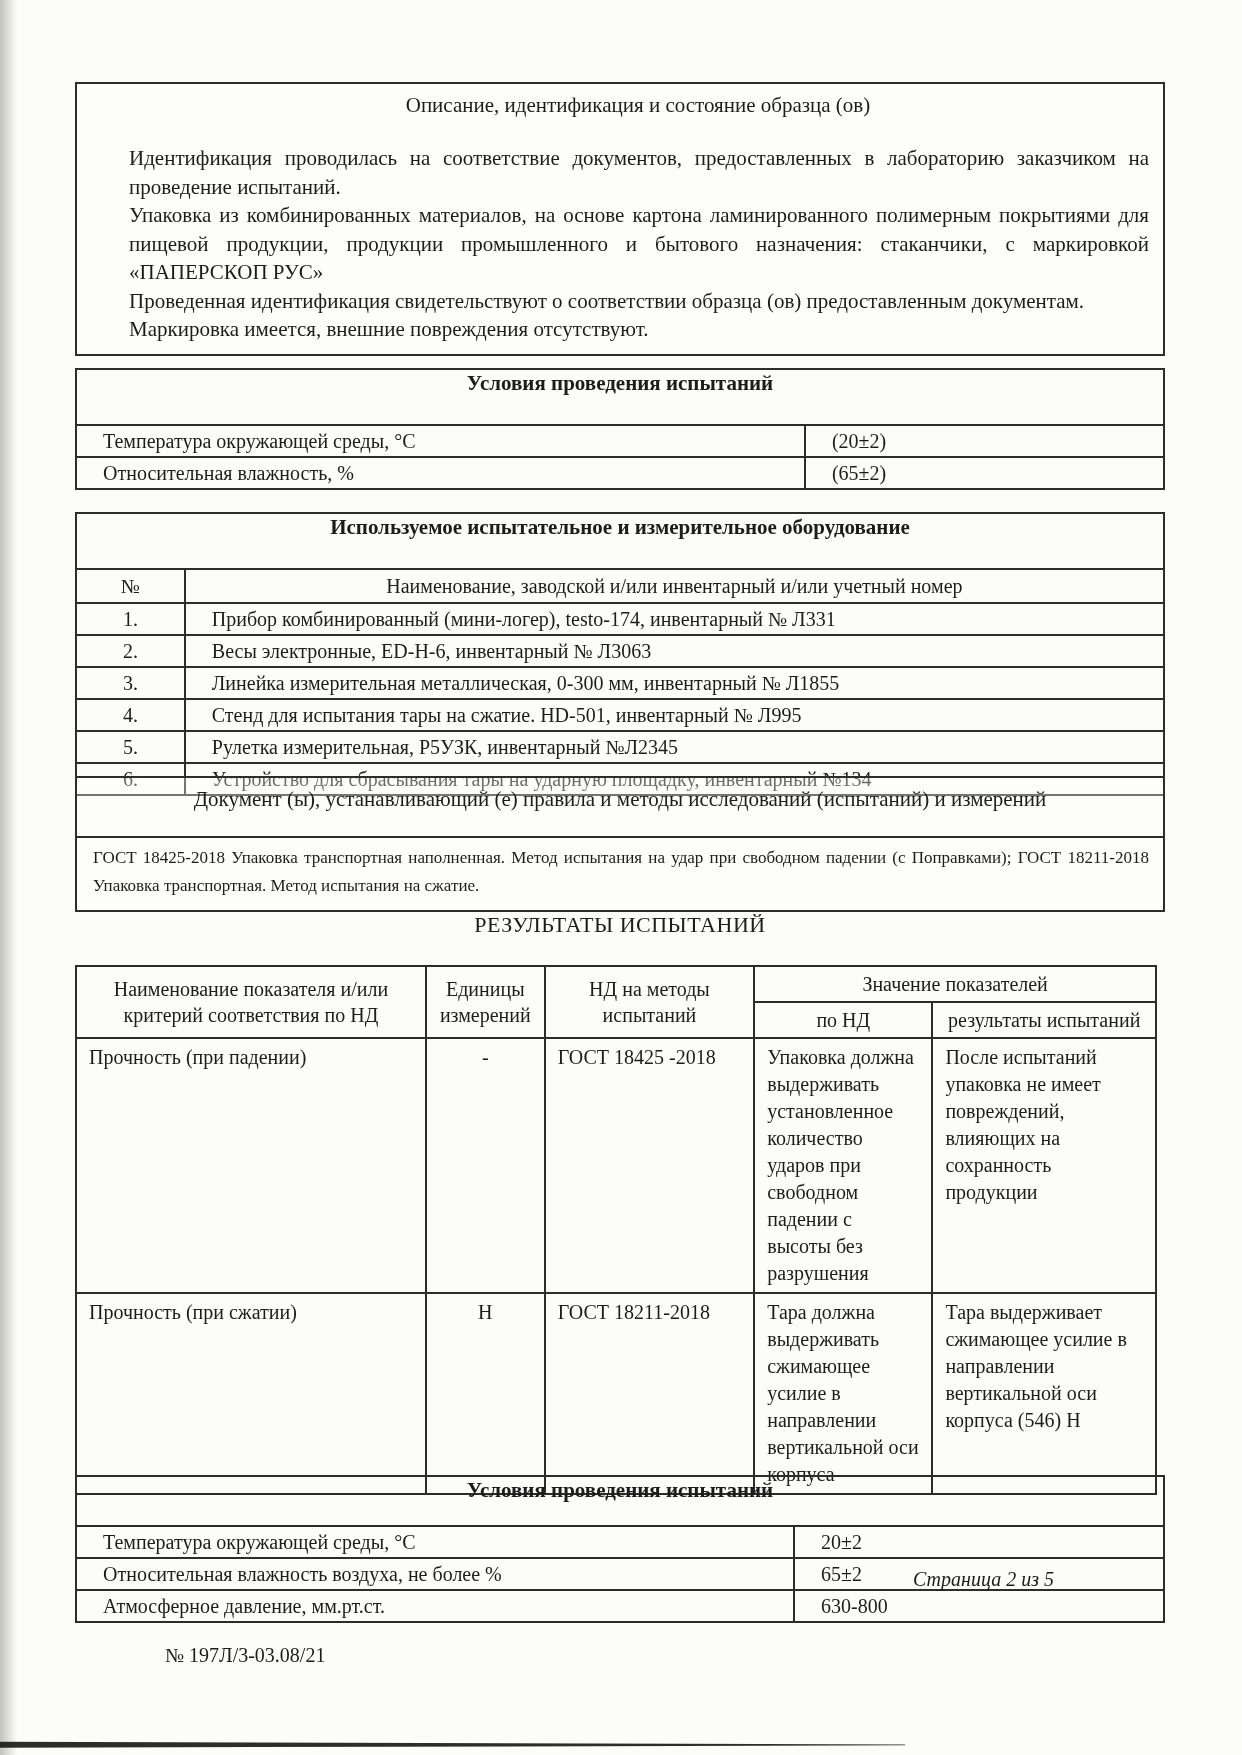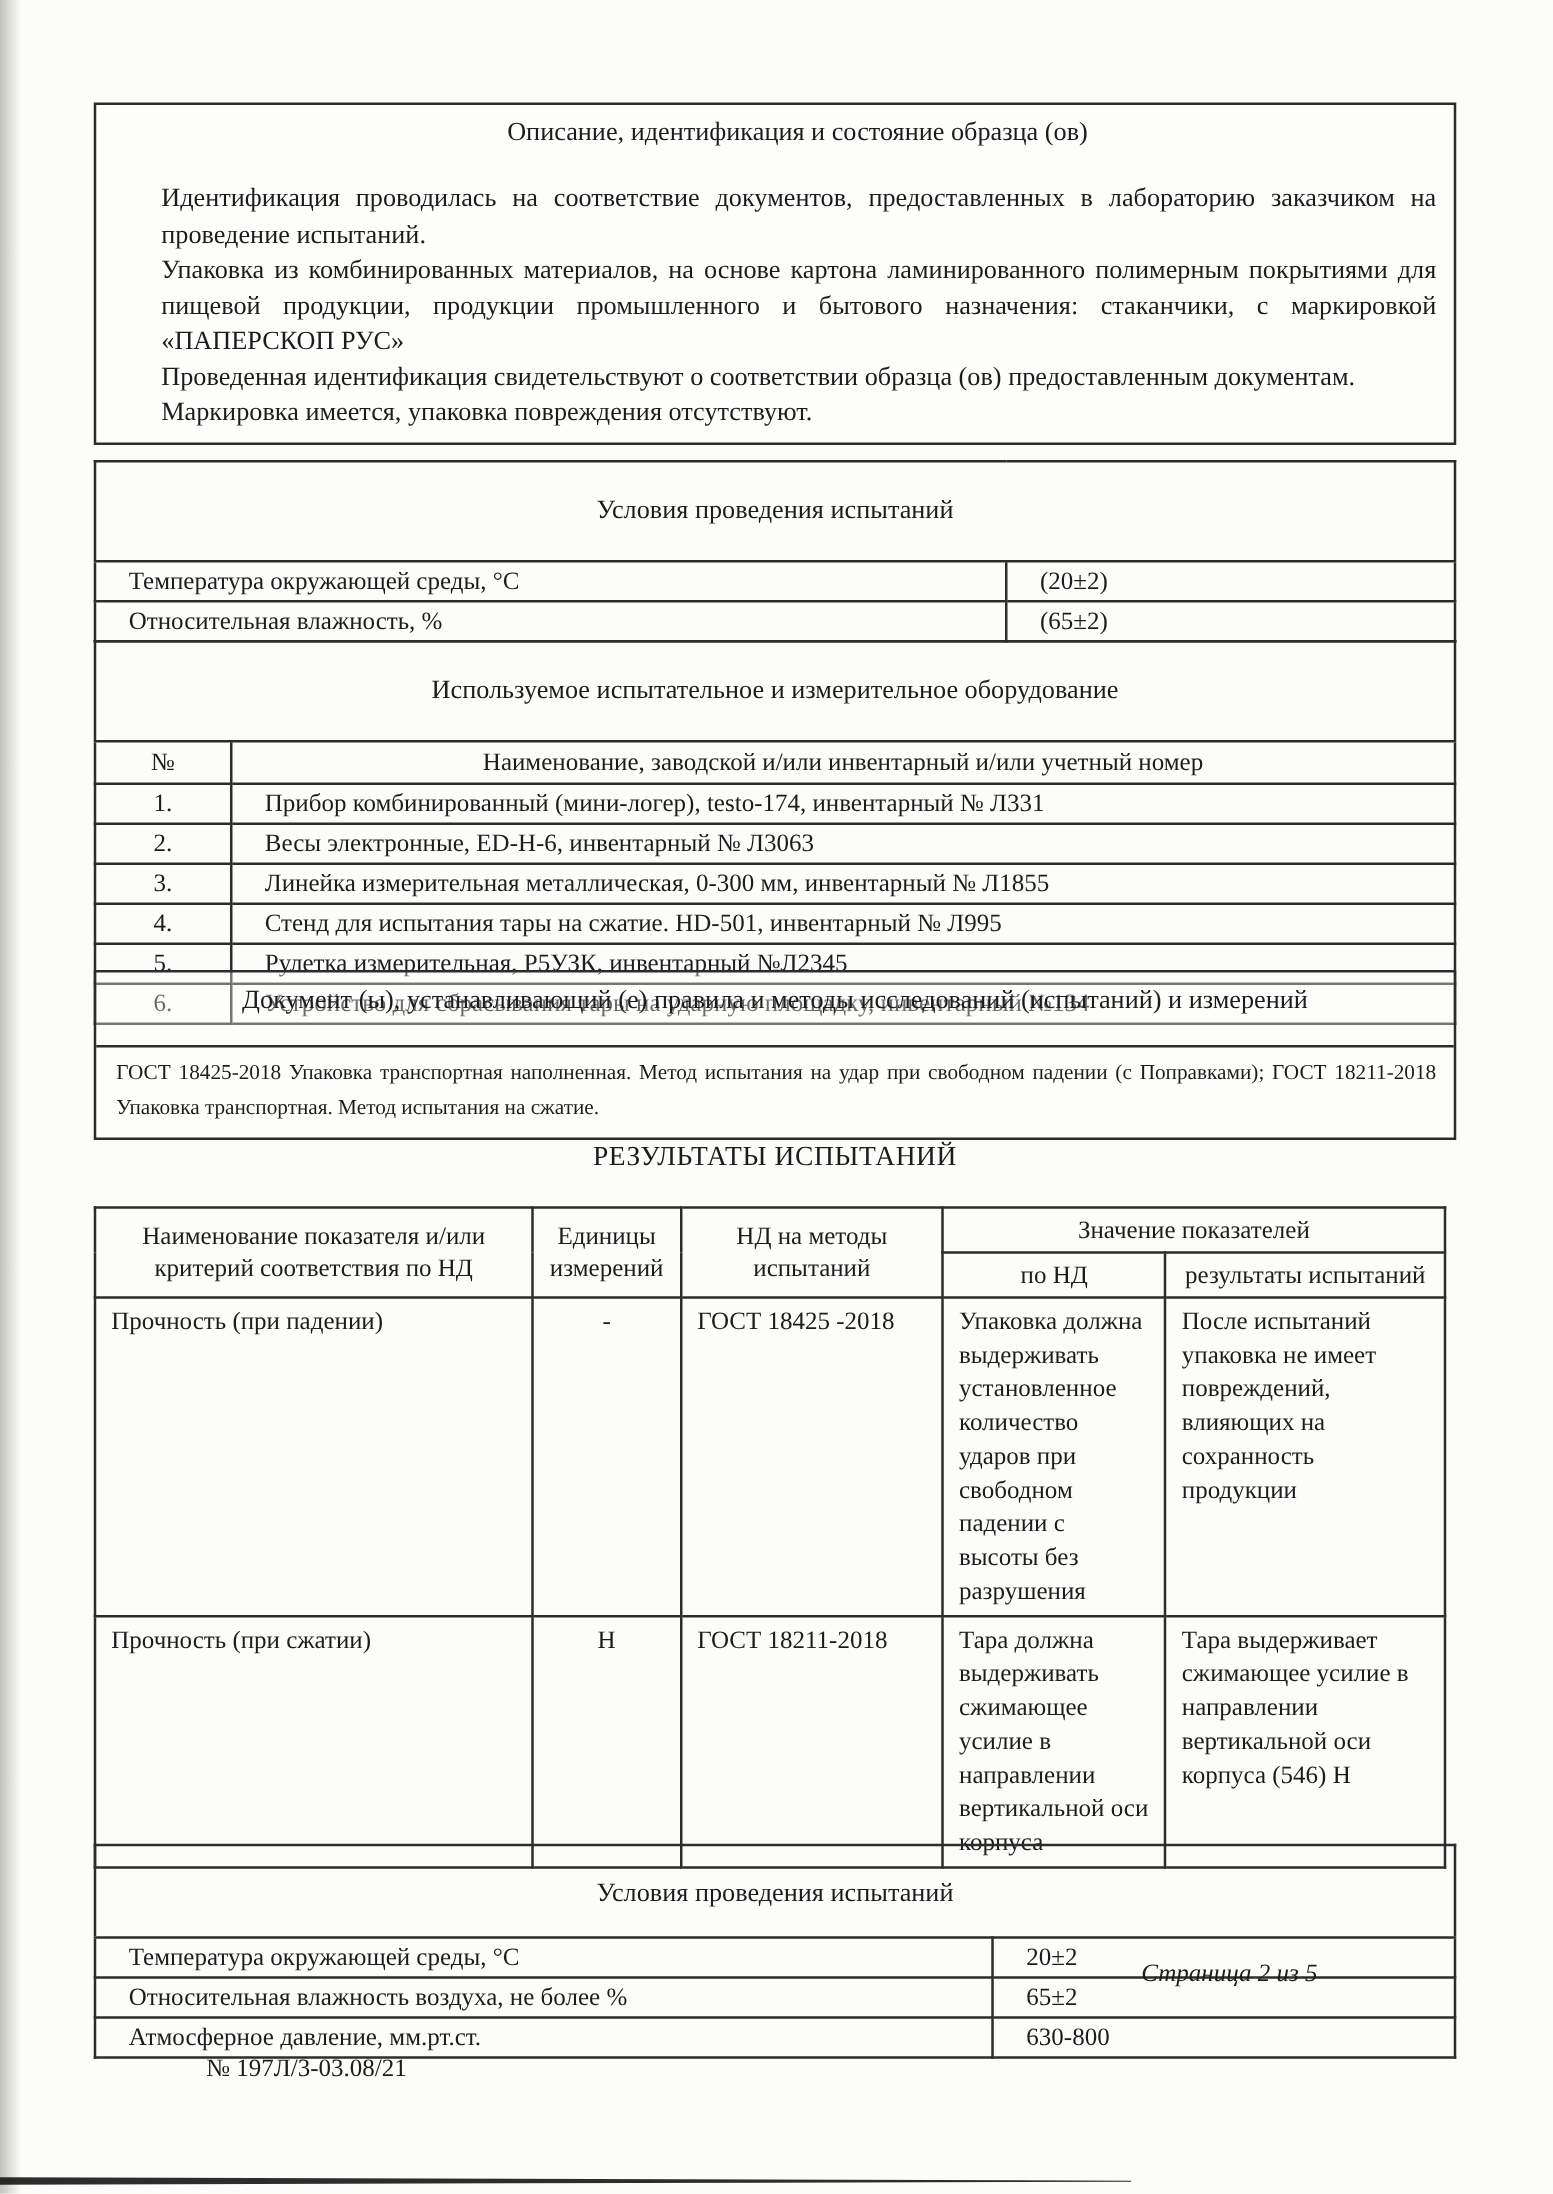--- a/index.html
+++ b/index.html
@@ -30,21 +30,21 @@
   }
   .desc-body{padding:26px 14px 10px 16px;font-size:21px;line-height:28.5px;}
   .desc-body p{margin:0;text-align:justify;}
   
   table{border-collapse:collapse;width:100%;table-layout:fixed;}
   .tbl{border:2px solid #2c2c2c;}
   .tbl td{border:2px solid #2c2c2c;font-size:20px;line-height:26px;
     padding:2px 26px;vertical-align:top;box-sizing:border-box;}
   .tbl .title-cell{
     border-left:none;border-right:none;border-top:none;
-    text-align:center;font-size:21px;padding:24px 10px 28px 10px;
+    text-align:center;font-size:21px;padding:0 10px 28px 10px;font-weight:bold;
   }
   .cond-label{padding-left:12px;}
   .cond-value{padding-left:8px;}
   
   .eq-head td{text-align:center;padding:3px 6px;}
   .eq-num{text-align:center;}
   .eq-name{padding-left:18px;}
   
   .methods-body{
     border-top:2px solid #2c2c2c;
@@ -69,21 +69,21 @@
 
 <div class="scan-edge"></div>
 <div class="scan-line"></div>
 
 <div class="sec box" style="top:82px;min-height:256px;padding-left:36px;">
   <div class="box-title">Описание, идентификация и состояние образца (ов)</div>
   <div class="desc-body">
     <p>Идентификация проводилась на соответствие документов, предоставленных в лабораторию заказчиком на проведение испытаний.</p>
     <p>Упаковка из комбинированных материалов, на основе картона ламинированного полимерным покрытиями для пищевой продукции, продукции промышленного и бытового назначения: стаканчики, с маркировкой «ПАПЕРСКОП РУС»</p>
     <p>Проведенная идентификация свидетельствуют о соответствии образца (ов) предоставленным документам.</p>
-    <p>Маркировка имеется, упаковка повреждения отсутствуют.</p>
+    <p>Маркировка имеется, внешние повреждения отсутствуют.</p>
   </div>
 </div>
 
 <div class="sec" style="top:368px;">
   <table class="tbl">
     <colgroup>
         <col style="width:67%">
         <col style="width:33%">
       </colgroup>
     <tbody>

